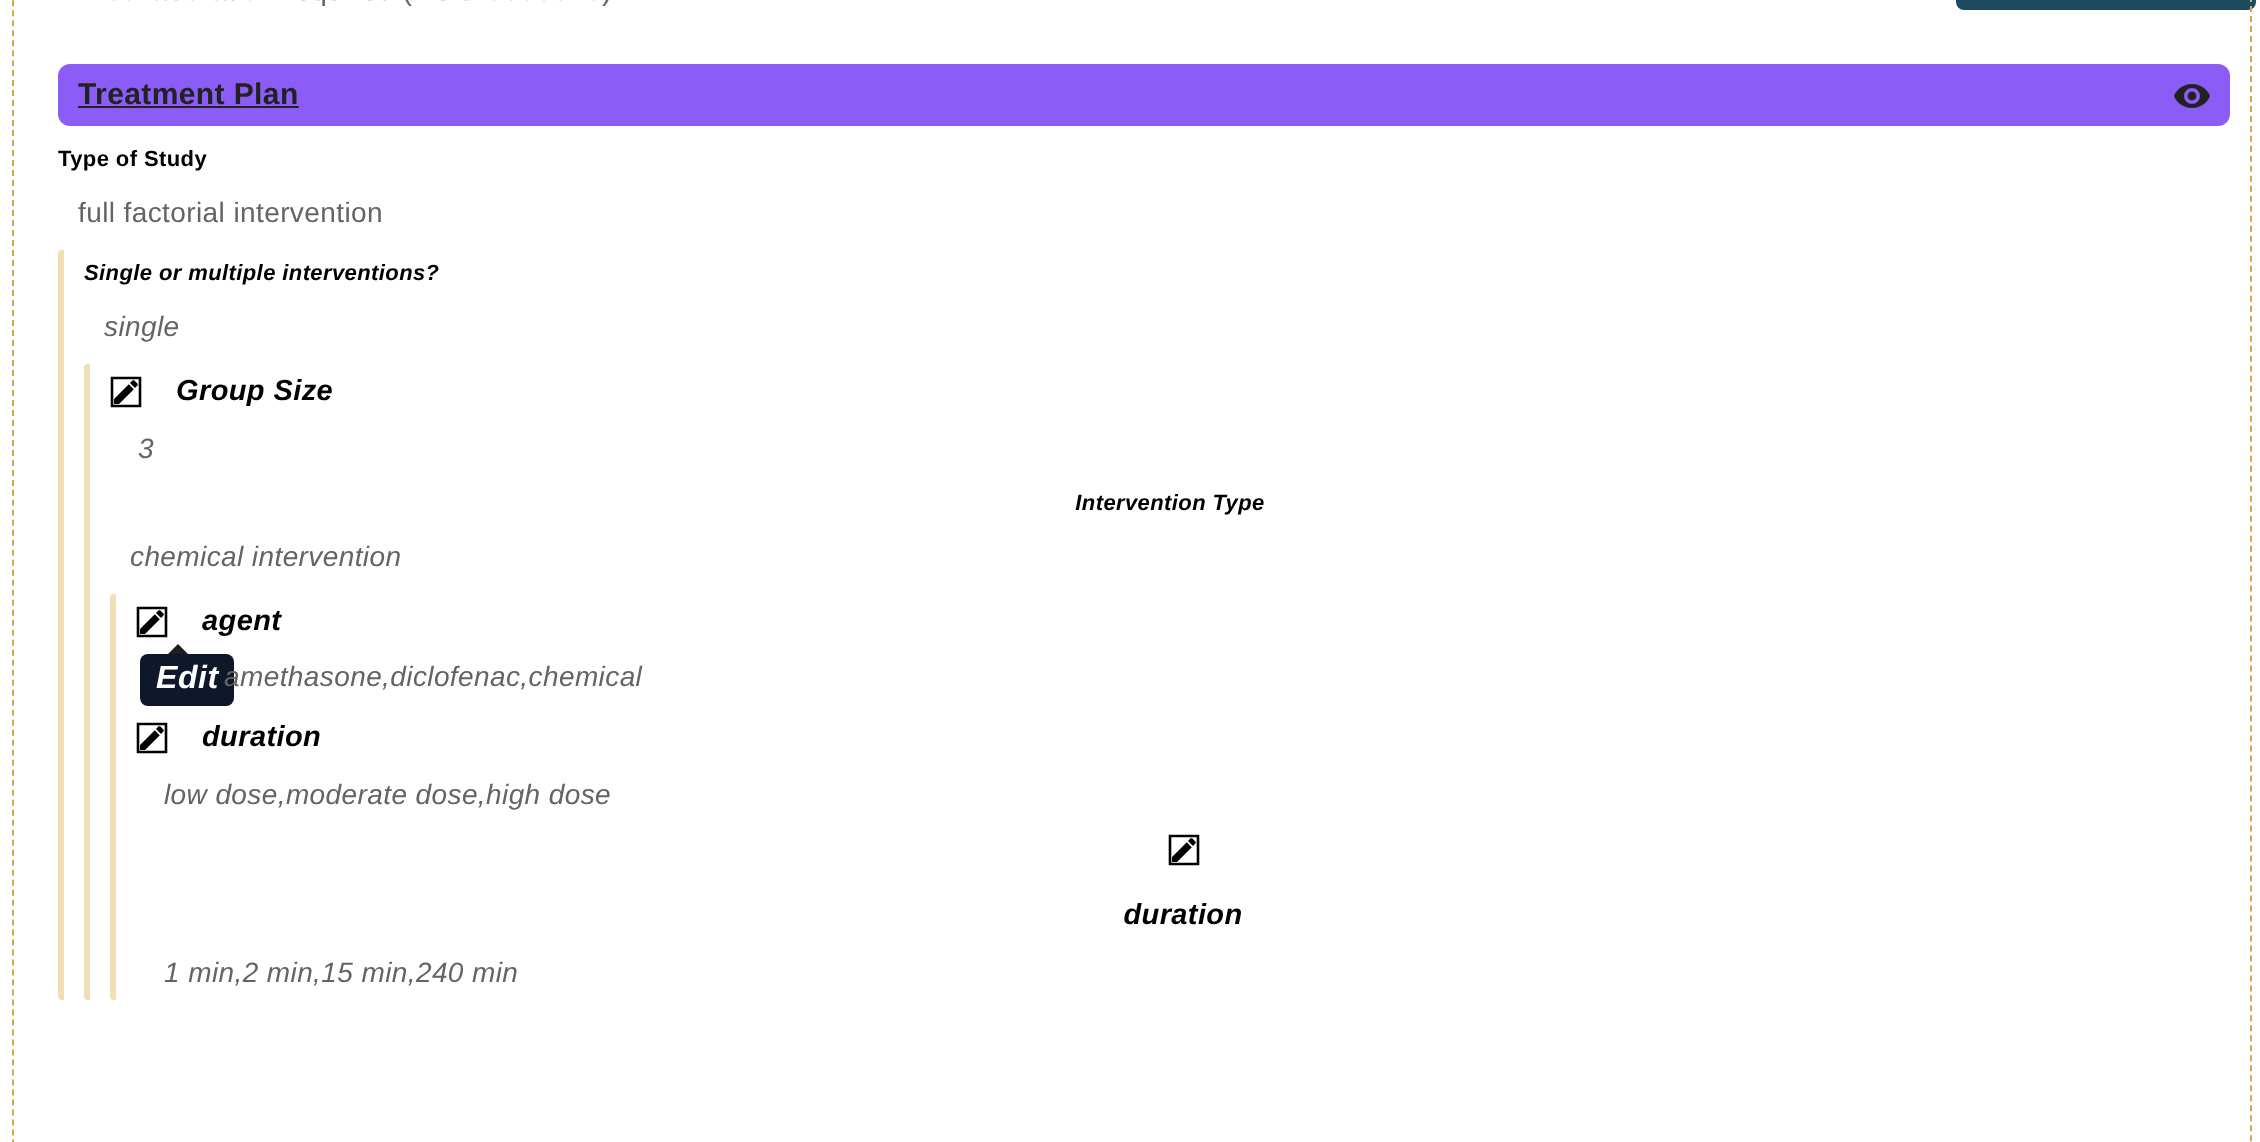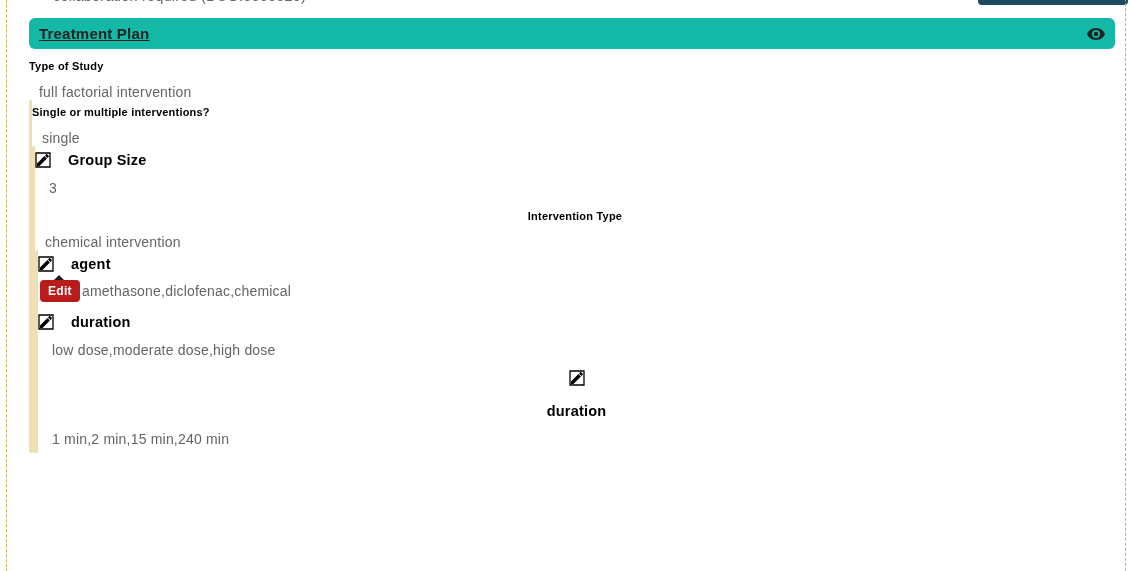--- a/index.html
+++ b/index.html
@@ -38,24 +38,24 @@
     left: 22px;
     right: 10px;
   }
   .collab-text {
     color: #646464;
     font-size: 14.5px;
     padding: 4px 0 0 24px;
     letter-spacing: 0.2px;
   }
   .section-header {
-    background: #14b8a6;
+    background: #8b5cf6;
     border-radius: 6px;
     padding: 7px 10px;
-    margin: 14px 0 0 0;
+    margin: 28px 0 0 0;
     display: flex;
     align-items: center;
     justify-content: space-between;
   }
   .section-header-title {
     color: #222;
     font-weight: 700;
     font-size: 15px;
     text-decoration: underline;
     letter-spacing: 0.2px;
@@ -68,42 +68,45 @@
     padding: 11px 0 0 0;
     letter-spacing: 0.2px;
   }
   .field-value {
     color: #646464;
     font-size: 14px;
     padding: 12px 0 0 10px;
     letter-spacing: 0.2px;
   }
   .nested {
+    margin-top: 11px;
+    padding-left: 10px;
     border-left: 3px solid #f0deb4;
     border-radius: 2px 0 0 2px;
+    font-style: italic;
   }
   .label-with-icon {
     display: flex;
     align-items: center;
     gap: 17px;
     padding-top: 6px;
   }
   .label-with-icon .edit-icon { flex: 0 0 auto; }
   .label-with-icon .lbl {
     font-weight: 700;
     font-size: 14.5px;
     color: #000;
     letter-spacing: 0.2px;
   }
   .edit-icon svg { display:block; }
   .tooltip {
     position: absolute;
-    background: #b91c1c;
+    background: #0f172a;
     color: #fff;
-    font-size: 12px;
+    font-size: 16px;
     font-weight: 600;
     padding: 4px 8px;
     border-radius: 4px;
     letter-spacing: 0.3px;
   }
   .tooltip::before {
     content: "";
     position: absolute;
     top: -5px;
     left: 14px;

